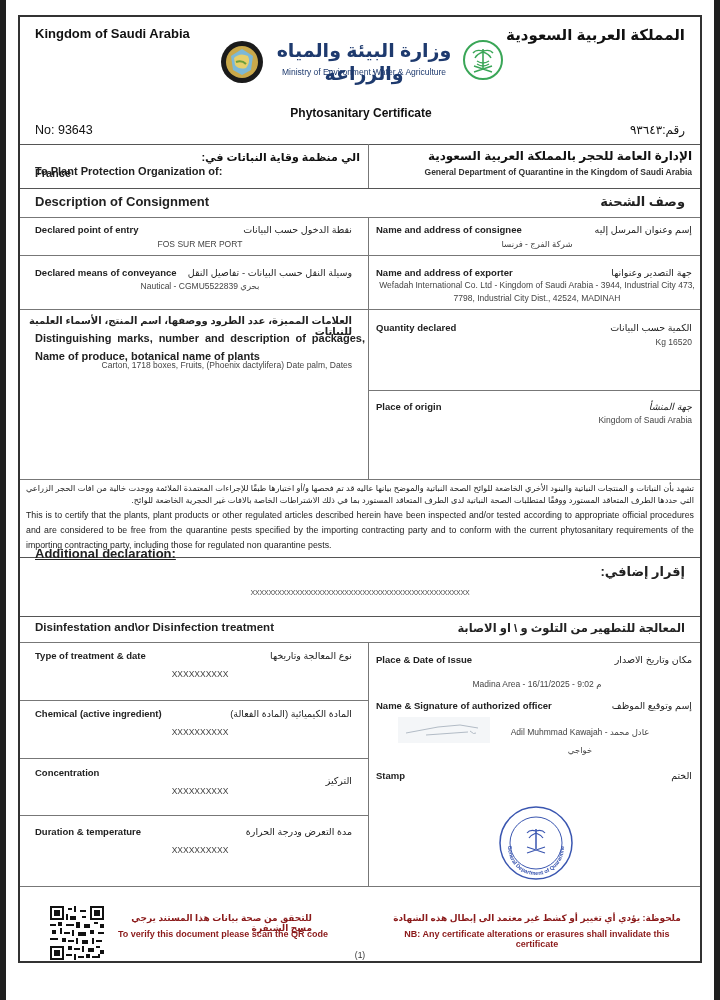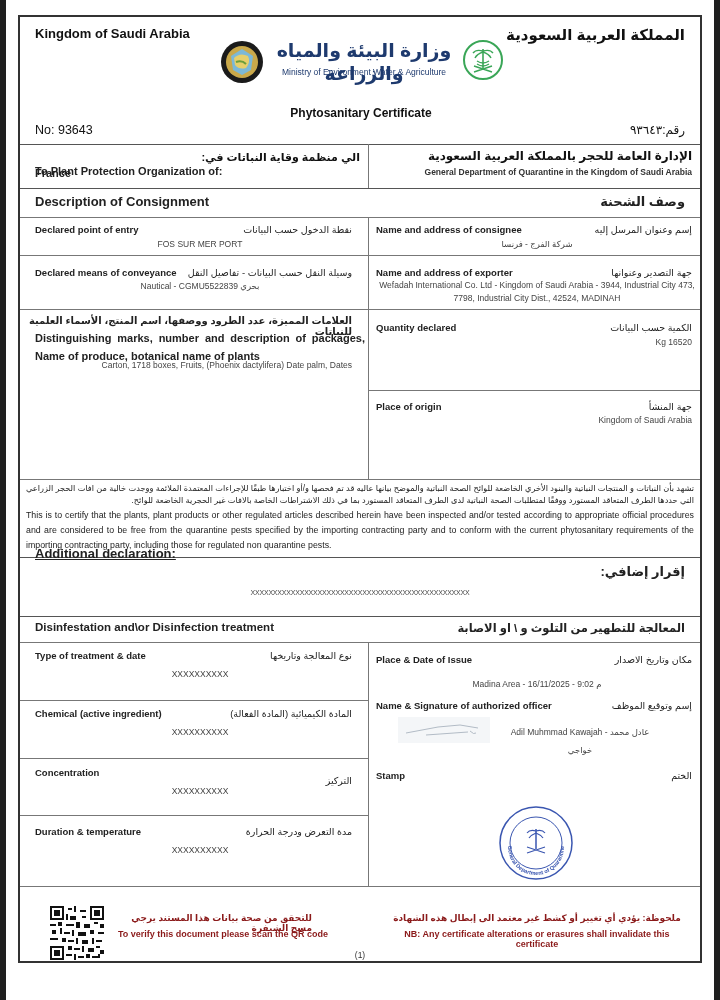--- a/index.html
+++ b/index.html
@@ -109,21 +109,21 @@
     <div class="abs en" style="left:15px;top:312px;width:330px;font-size:11px;font-weight:bold;text-align:justify;text-align-last:left;line-height:18px;color:#222;">Distinguishing marks, number and description of packages, Name of produce, botanical name of plants</div>
     <div class="abs en" style="right:348px;top:343px;font-size:8.5px;color:#444;">Carton, 1718 boxes, Fruits, (Phoenix dactylifera) Date palm, Dates</div>
 
     <div class="abs en lbl" style="left:356px;top:305px;">Quantity declared</div>
     <div class="abs lbl-ar" style="right:8px;top:305px;">الكمية حسب البيانات</div>
     <div class="abs en" style="right:8px;top:320px;font-size:8.5px;color:#444;">Kg 16520</div>
 
     <div class="abs" style="left:348px;right:0;top:373px;border-top:1.5px solid #777;"></div>
 
     <div class="abs en lbl" style="left:356px;top:384px;">Place of origin</div>
-    <div class="abs lbl-ar" style="right:8px;top:384px;">جهة المنشأ</div>
+    <div class="abs lbl-ar" style="right:8px;top:384px;font-style:italic;">جهة المنشأ</div>
     <div class="abs en" style="right:8px;top:398px;font-size:8.5px;color:#444;">Kingdom of Saudi Arabia</div>
 
     <div class="hline" style="top:462px;"></div>
 
     <div class="abs ar" style="left:6px;right:6px;top:466px;font-size:8.2px;line-height:12px;color:#222;text-align:justify;">تشهد بأن النباتات و المنتجات النباتية والبنود الأخري الخاضعة للوائح الصحة النباتية والموضح بيانها عاليه قد تم فحصها و/أو اختبارها طبقًا للإجراءات المعتمدة الملائمة ووجدت خالية من افات الحجر الزراعي التي حددها الطرف المتعاقد المستورد ووفقًا لمتطلبات الصحة النباتية لدى الطرف المتعاقد المستورد بما في ذلك الاشتراطات الخاصة بالافات غير الحجرية الخاضعة للوائح.</div>
     <div class="abs en" style="left:6px;right:6px;top:491px;font-size:8.8px;line-height:15px;color:#222;text-align:justify;">This is to certify that the plants, plant products or other regulated articles described herein have been inspected and/or tested according to appropriate official procedures and are considered to be free from the quarantine pests specified by the importing contracting party and to conform with the current phytosanitary requirements of the importing contracting party, including those for regulated non quarantine pests.</div>
 
     <div class="hline dark" style="top:540px;"></div>
 
     <div class="abs en big" style="left:15px;top:529px;text-decoration:underline;">Additional declaration:</div>

